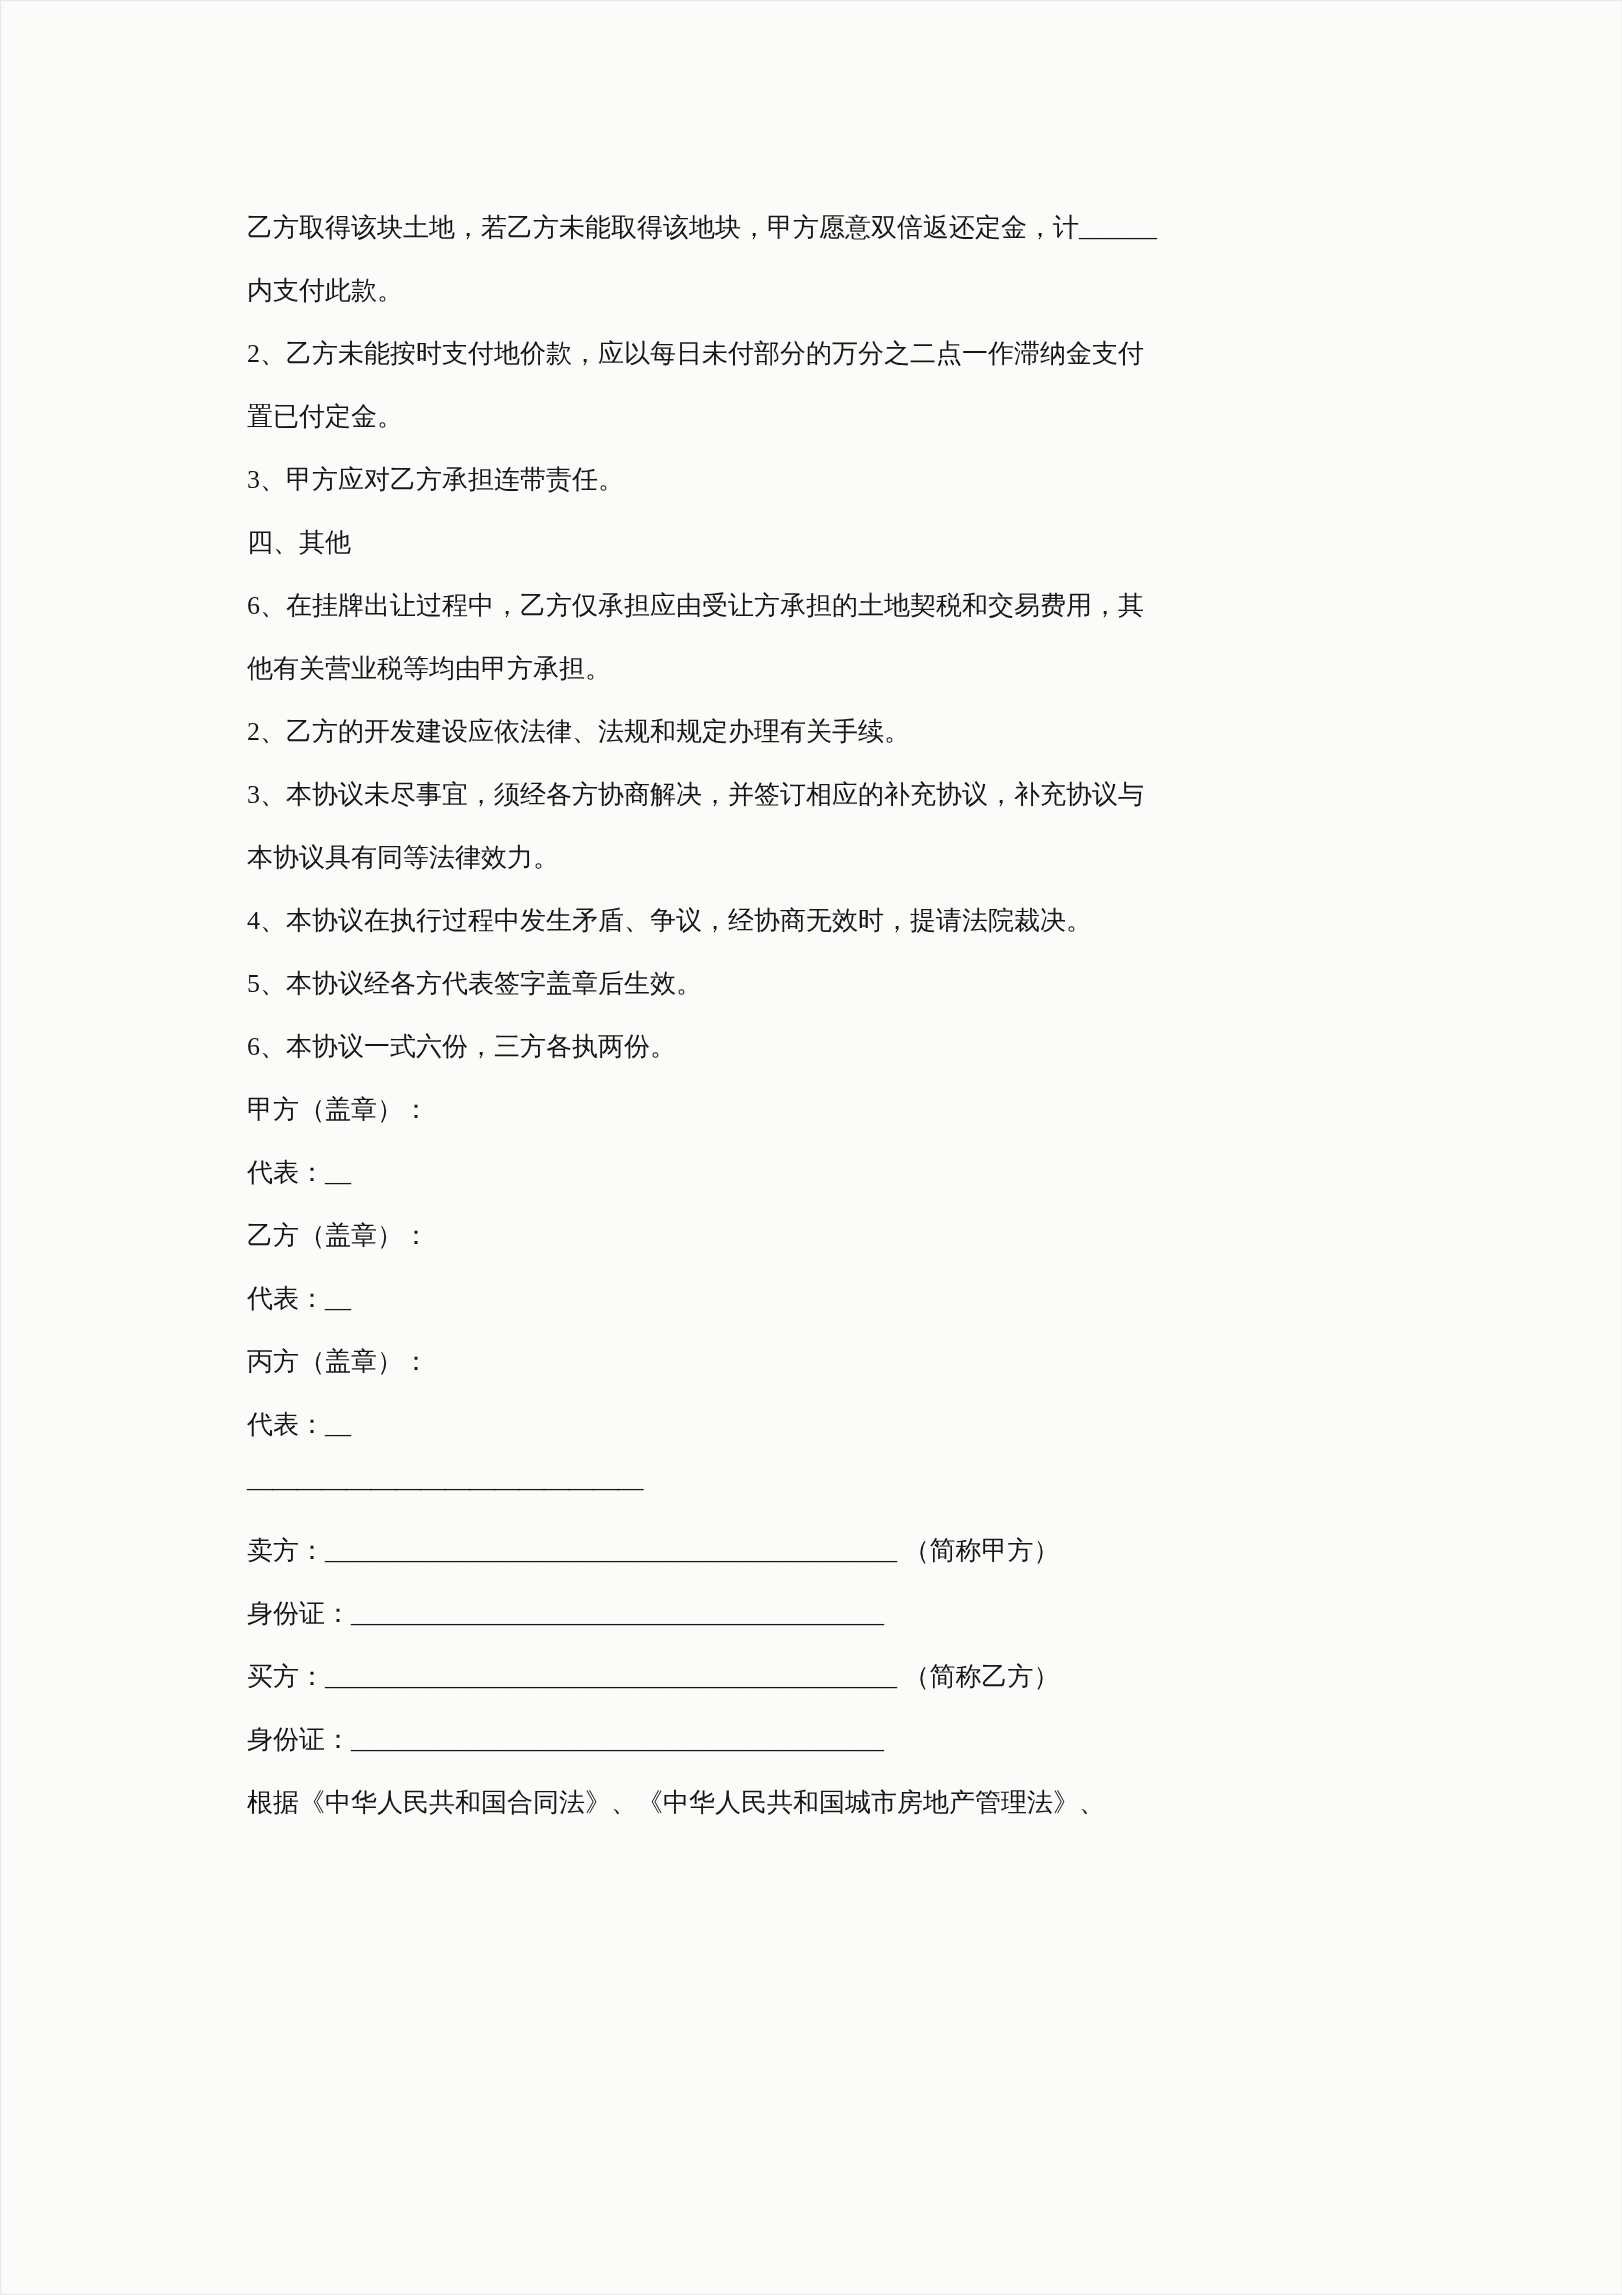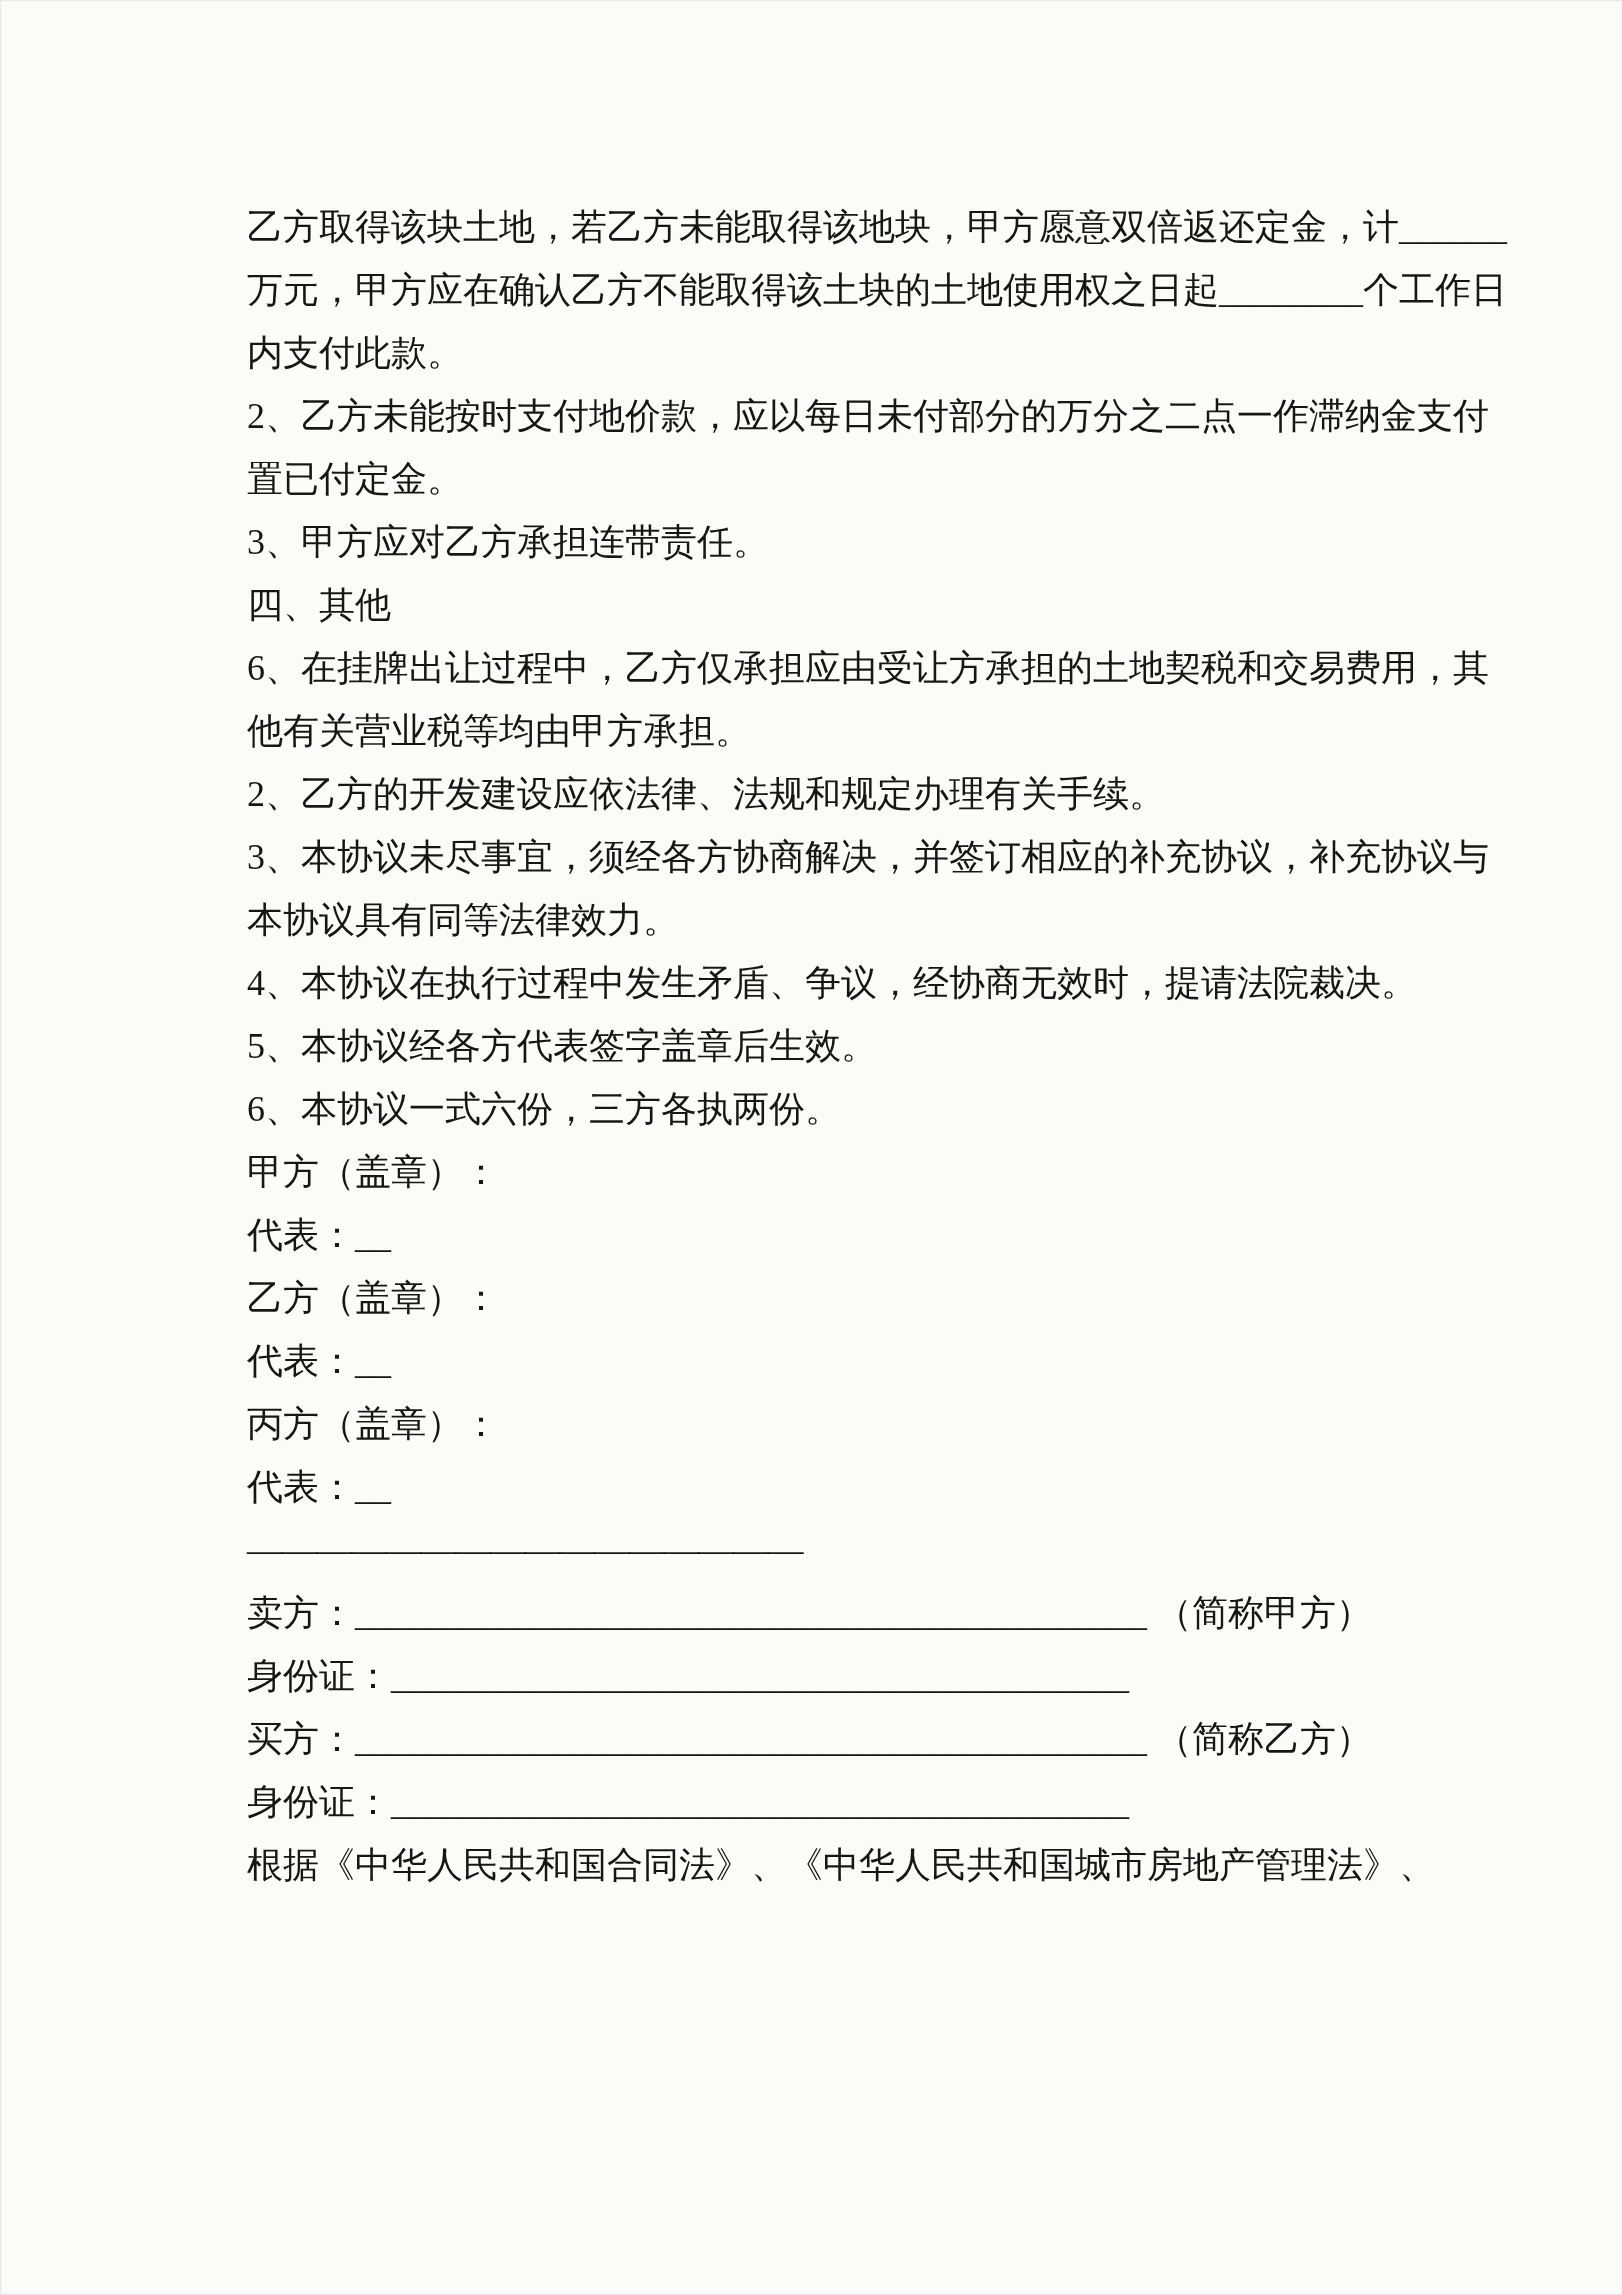--- a/index.html
+++ b/index.html
@@ -23,36 +23,35 @@
   }
   .doc {
     position: absolute;
     left: 247px;
     top: 196px;
     width: 1178px;
   }
   .line {
     height: 63px;
     line-height: 63px;
-    font-size: 36px;
+    font-size: 26px;
     white-space: nowrap;
     letter-spacing: 0px;
   }
   
   .line.divider {
     letter-spacing: -1.3px;
   }
 </style>
 </head>
 <body>
 
 <div class="page">
   <div class="doc">
       <div class="line">乙方取得该块土地，若乙方未能取得该地块，甲方愿意双倍返还定金，计______</div>
-      <div class="line">万元，甲方应在确认乙方不能取得该土块的土地使用权之日起________个工作日</div>
       <div class="line">内支付此款。</div>
       <div class="line">2、乙方未能按时支付地价款，应以每日未付部分的万分之二点一作滞纳金支付</div>
       <div class="line">置已付定金。</div>
       <div class="line">3、甲方应对乙方承担连带责任。</div>
       <div class="line">四、其他</div>
       <div class="line">6、在挂牌出让过程中，乙方仅承担应由受让方承担的土地契税和交易费用，其</div>
       <div class="line">他有关营业税等均由甲方承担。</div>
       <div class="line">2、乙方的开发建设应依法律、法规和规定办理有关手续。</div>
       <div class="line">3、本协议未尽事宜，须经各方协商解决，并签订相应的补充协议，补充协议与</div>
       <div class="line">本协议具有同等法律效力。</div>

